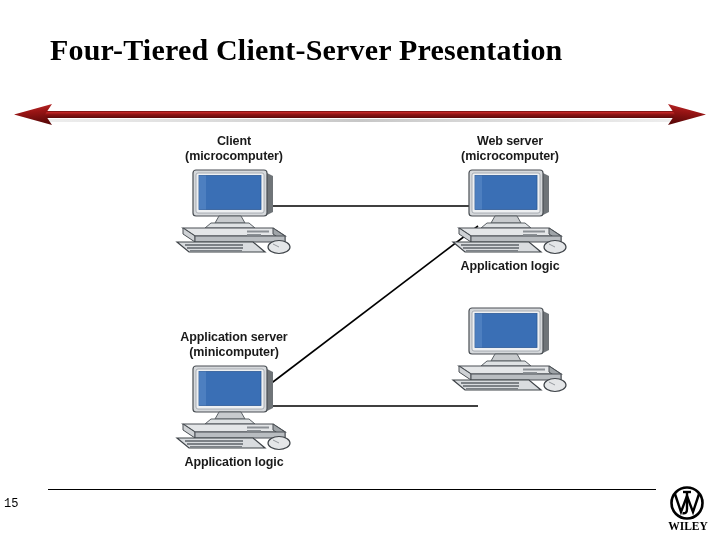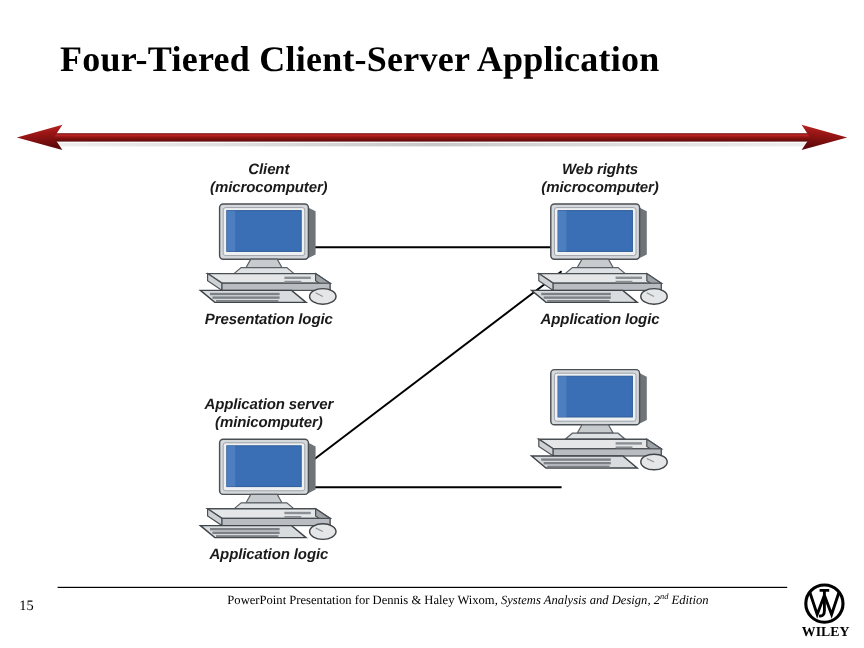--- a/index.html
+++ b/index.html
@@ -34,25 +34,24 @@
     position: absolute;
     left: 0;
     top: 100px;
     width: 720px;
     height: 28px;
   }
 
   
   .diagram {
     position: absolute;
-    left: 2px;
+    left: 12px;
     top: 128px;
     width: 643px;
     height: 352px;
-    font-style: italic;
   }
   .node {
     position: absolute;
     text-align: center;
   }
   .node-label {
     font-family: "Liberation Sans", sans-serif;
     font-size: 12.5px;
     font-weight: bold;
     line-height: 1.18;
@@ -107,38 +106,38 @@
   }
   .footer-text .ital {
     font-style: italic;
   }
   .sup {
     font-size: 7px;
     vertical-align: super;
   }
   .page-number {
     position: absolute;
-    left: 16px;
+    left: 4px;
     top: 497px;
-    font-family: Liberation Serif, serif;
+    font-family: Liberation Mono, monospace;
     font-size: 12px;
     color: #000000;
   }
   .wiley-logo {
     position: absolute;
     left: 662px;
     top: 484px;
     width: 52px;
     height: 52px;
   }
 </style>
 </head>
 <body>
 
-<div class="slide-title">Four-Tiered Client-Server Application</div>
+<div class="slide-title">Four-Tiered Client-Server Presentation</div>
 
 <div class="divider">
   <svg width="720" height="28" viewBox="0 0 720 28">
     <defs>
       <linearGradient id="barGrad" x1="0" y1="0" x2="0" y2="1">
         <stop offset="0%" stop-color="#6d0d0d"></stop>
         <stop offset="22%" stop-color="#c02525"></stop>
         <stop offset="50%" stop-color="#8e1414"></stop>
         <stop offset="100%" stop-color="#5c0a0a"></stop>
       </linearGradient>
@@ -212,25 +211,24 @@
         <g fill="#7c8186">
           <rect x="16" y="78" width="58" height="2"></rect>
           <rect x="18" y="81" width="56" height="2"></rect>
           <rect x="21" y="84" width="52" height="1.6"></rect>
         </g>
 
         <ellipse cx="110" cy="81" rx="11" ry="6.5" fill="#e4e6e8" stroke="#3f4449" stroke-width="1.2"></ellipse>
         <line x1="104" y1="78" x2="110" y2="81" stroke="#8b9095" stroke-width="0.9"></line>
       </g>
     </svg>
-    <div class="node-caption">Presentation logic</div>
   </div>
 
   <div class="node" style="left:424px; top:6px; width:148px;">
-    <div class="node-label">Web rights
+    <div class="node-label">Web server
 (microcomputer)</div>
     <svg class="pc" viewBox="0 0 130 92">
       <g>
         <path d="M96,6 L104,10 L104,46 L96,50 Z" fill="#6f7478"></path>
         <rect x="24" y="4" width="74" height="46" rx="3" fill="#d6d9dc" stroke="#4a4f54" stroke-width="1.2"></rect>
         <rect x="27" y="7" width="68" height="40" rx="2" fill="#eef0f2" stroke="#9aa0a6" stroke-width="0.8"></rect>
         <rect x="30" y="9.5" width="62" height="34" fill="#3a6fb5" stroke="#2c5a97" stroke-width="0.8"></rect>
         <rect x="30" y="9.5" width="7" height="34" fill="#5c8cc9" opacity="0.55"></rect>
         <path d="M50,50 L72,50 L76,57 L46,57 Z" fill="#c8cbce" stroke="#5a6065" stroke-width="1"></path>
         <path d="M42,57 L80,57 L86,62 L36,62 Z" fill="#dfe2e4" stroke="#5a6065" stroke-width="1"></path>
@@ -310,21 +308,20 @@
         <line x1="104" y1="78" x2="110" y2="81" stroke="#8b9095" stroke-width="0.9"></line>
       </g>
     </svg>
   </div>
 
 </div>
 
 <div class="footer-rule"></div>
 
 <div class="footer-text">
-  <div><span>PowerPoint Presentation for Dennis &amp; Haley Wixom, </span><span class="ital">Systems Analysis and Design, 2</span><span class="ital sup">nd</span><span class="ital"> Edition</span></div>
 </div>
 
 <div class="page-number">15</div>
 
 <svg class="wiley-logo" viewBox="0 0 52 52">
   <rect x="0" y="0" width="52" height="52" fill="#ffffff"></rect>
   <circle cx="25" cy="19" r="15.5" fill="none" stroke="#000000" stroke-width="2.6"></circle>
 
   <g stroke="#000000" fill="none" stroke-width="2.4" stroke-linecap="butt">
     <path d="M13,10 L19,28 L25,12"></path>

